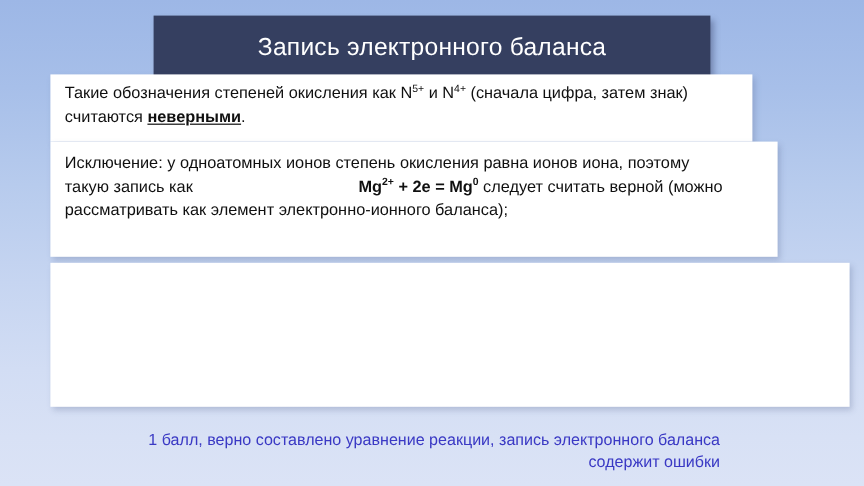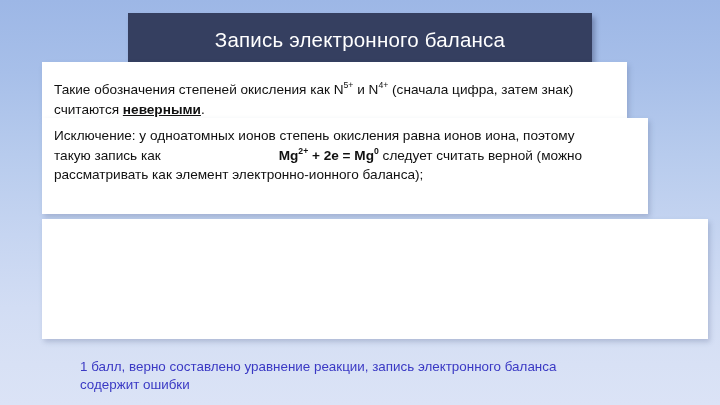--- a/index.html
+++ b/index.html
@@ -80,49 +80,50 @@
   .body-text {
     position: absolute;
     color: #101010;
     font-size: 13.6px;
     line-height: 19.6px;
   }
   #para-1 {
     left: 54px;
     top: 68px;
     width: 540px;
-    margin-top: 12px;
   }
   #para-2 {
     left: 54px;
     top: 126px;
     width: 560px;
   }
   .uline { }
   .bold-uline { font-weight: bold; text-decoration: underline; }
   sup {
     font-size: 0.64em;
     vertical-align: super;
     line-height: 0;
   }
   .formula {
     font-weight: bold;
     white-space: nowrap;
+    margin-left: 20px;
   }
   .gap { display: inline-block; width: 118px; }
 
   
   #caption {
     position: absolute;
     left: 80px;
     top: 358px;
     width: 520px;
     color: #3a39c4;
     font-size: 13.4px;
     line-height: 18.4px;
+    text-align: right;
   }
 </style>
 </head>
 <body>
 
 <div id="slide">
 
   <div id="title-bar">
     <div id="title-text">Запись электронного баланса</div>
   </div>

